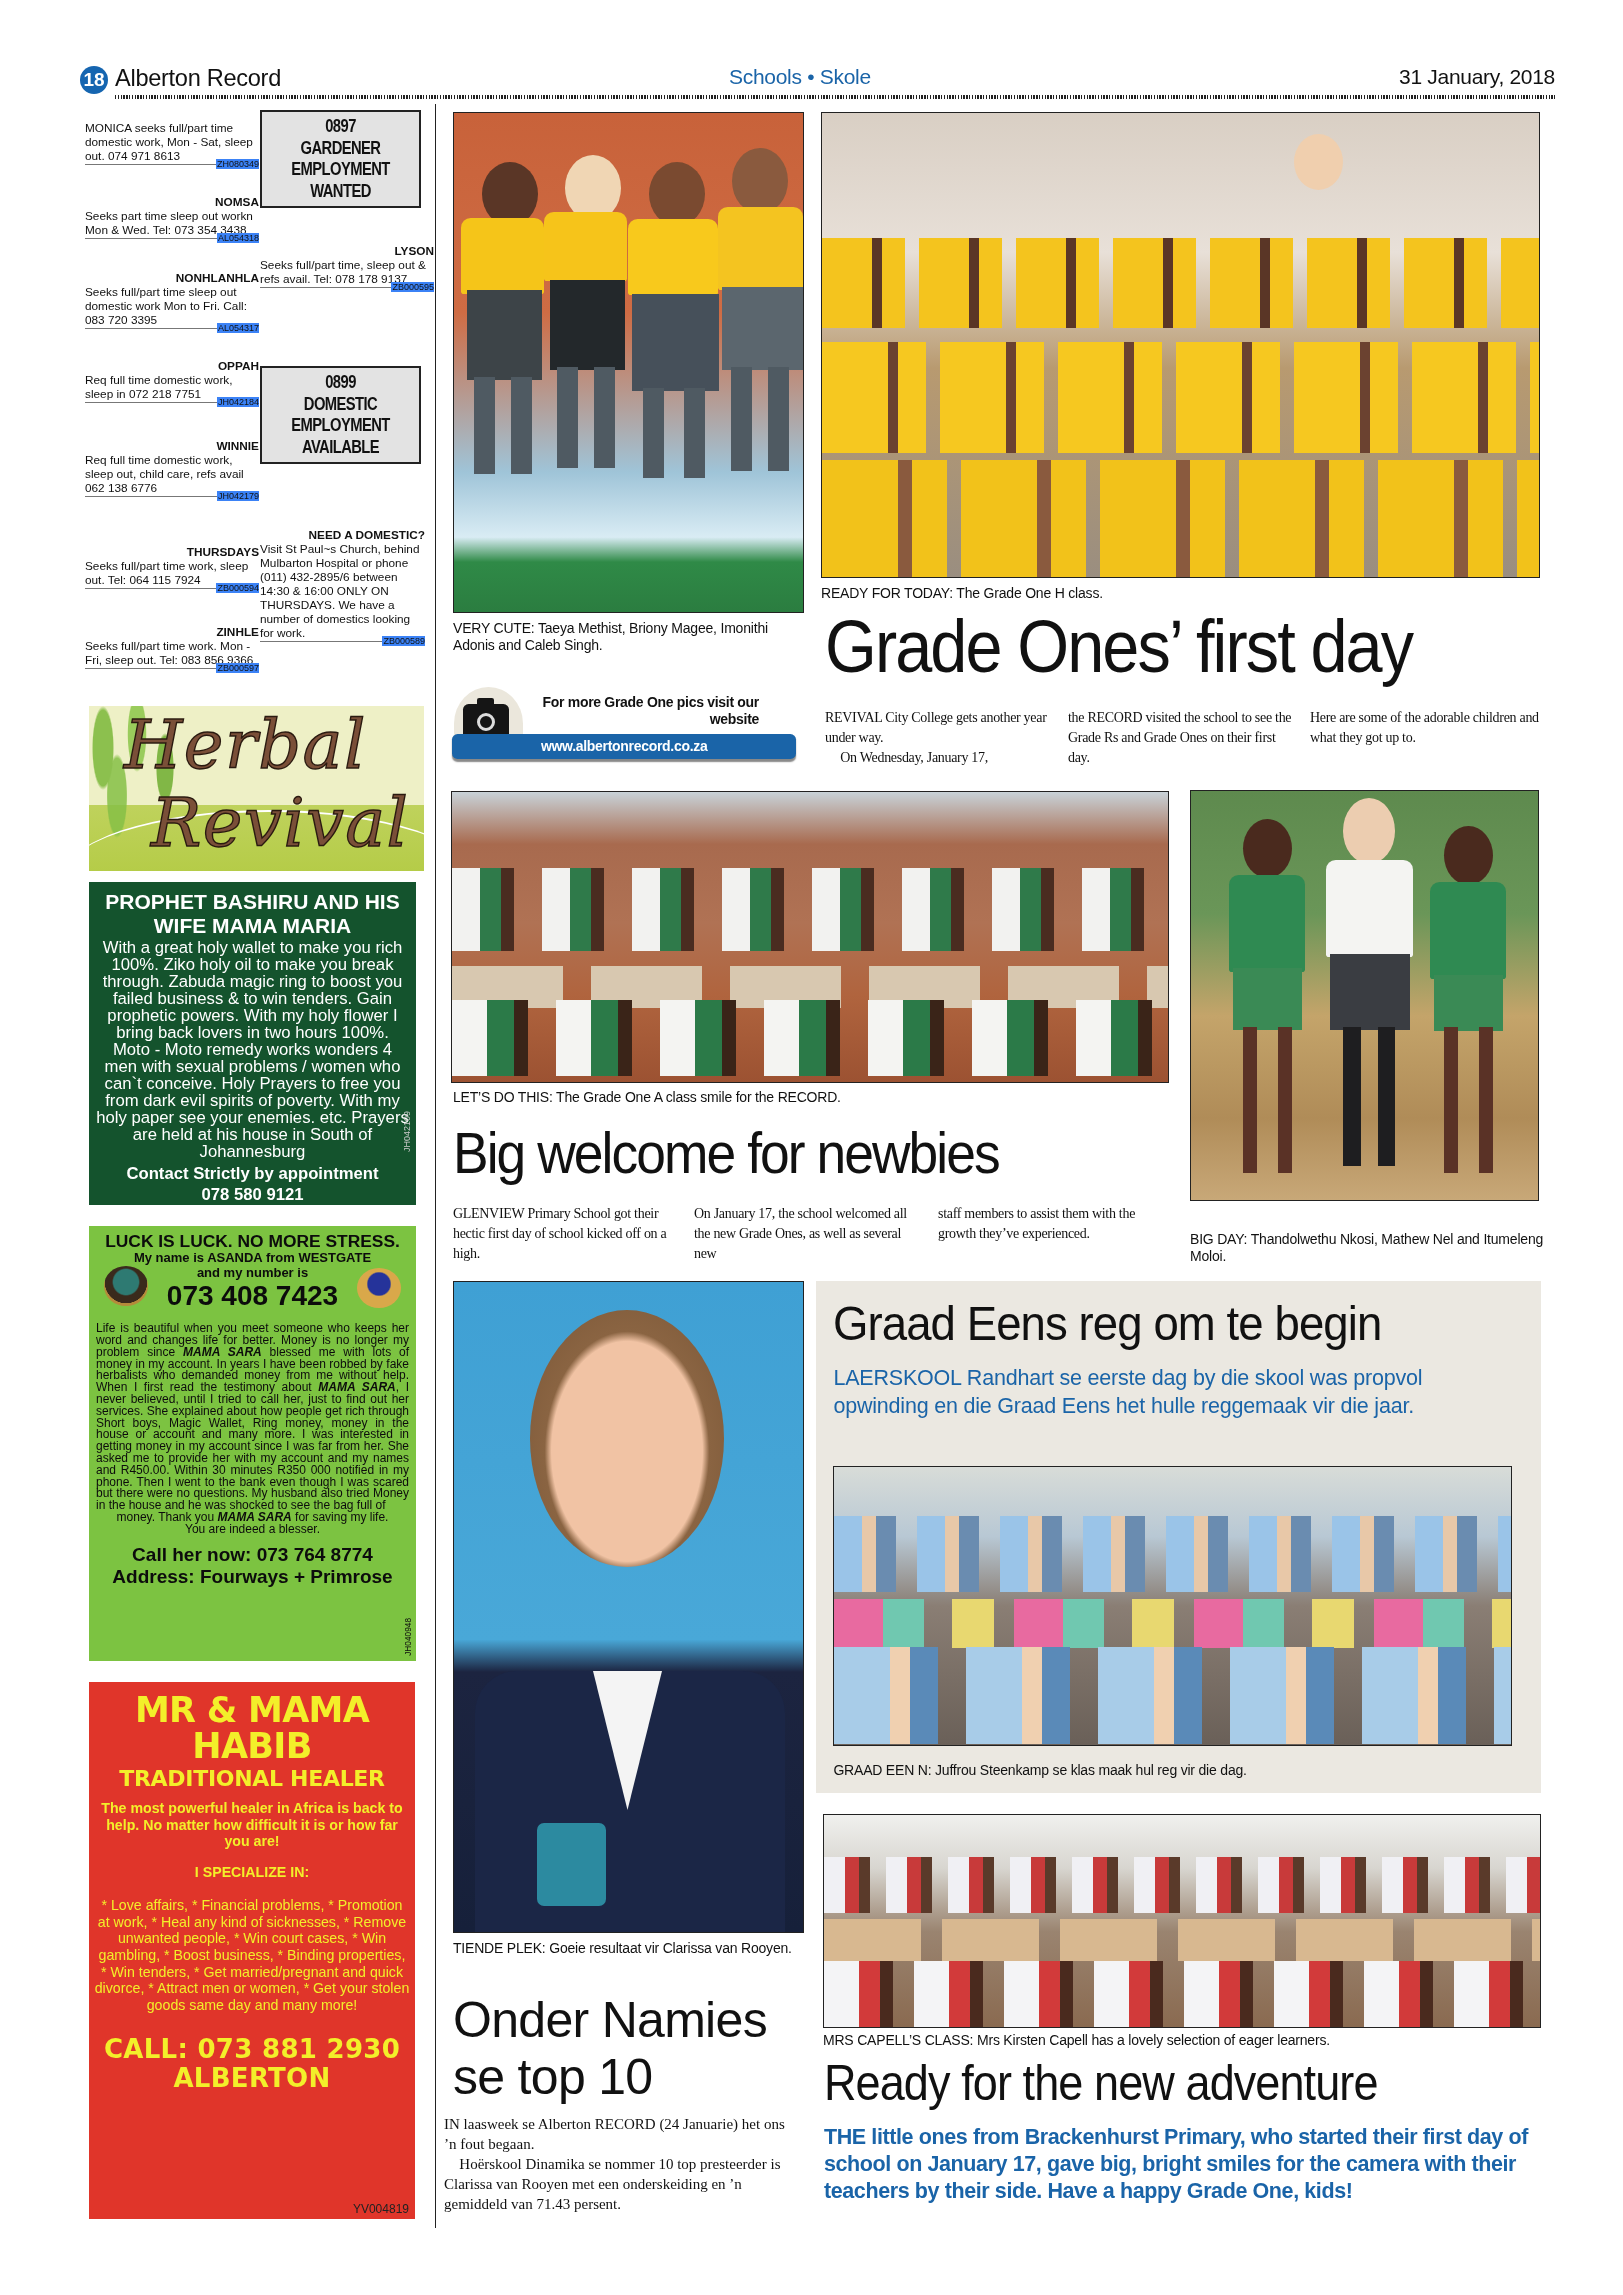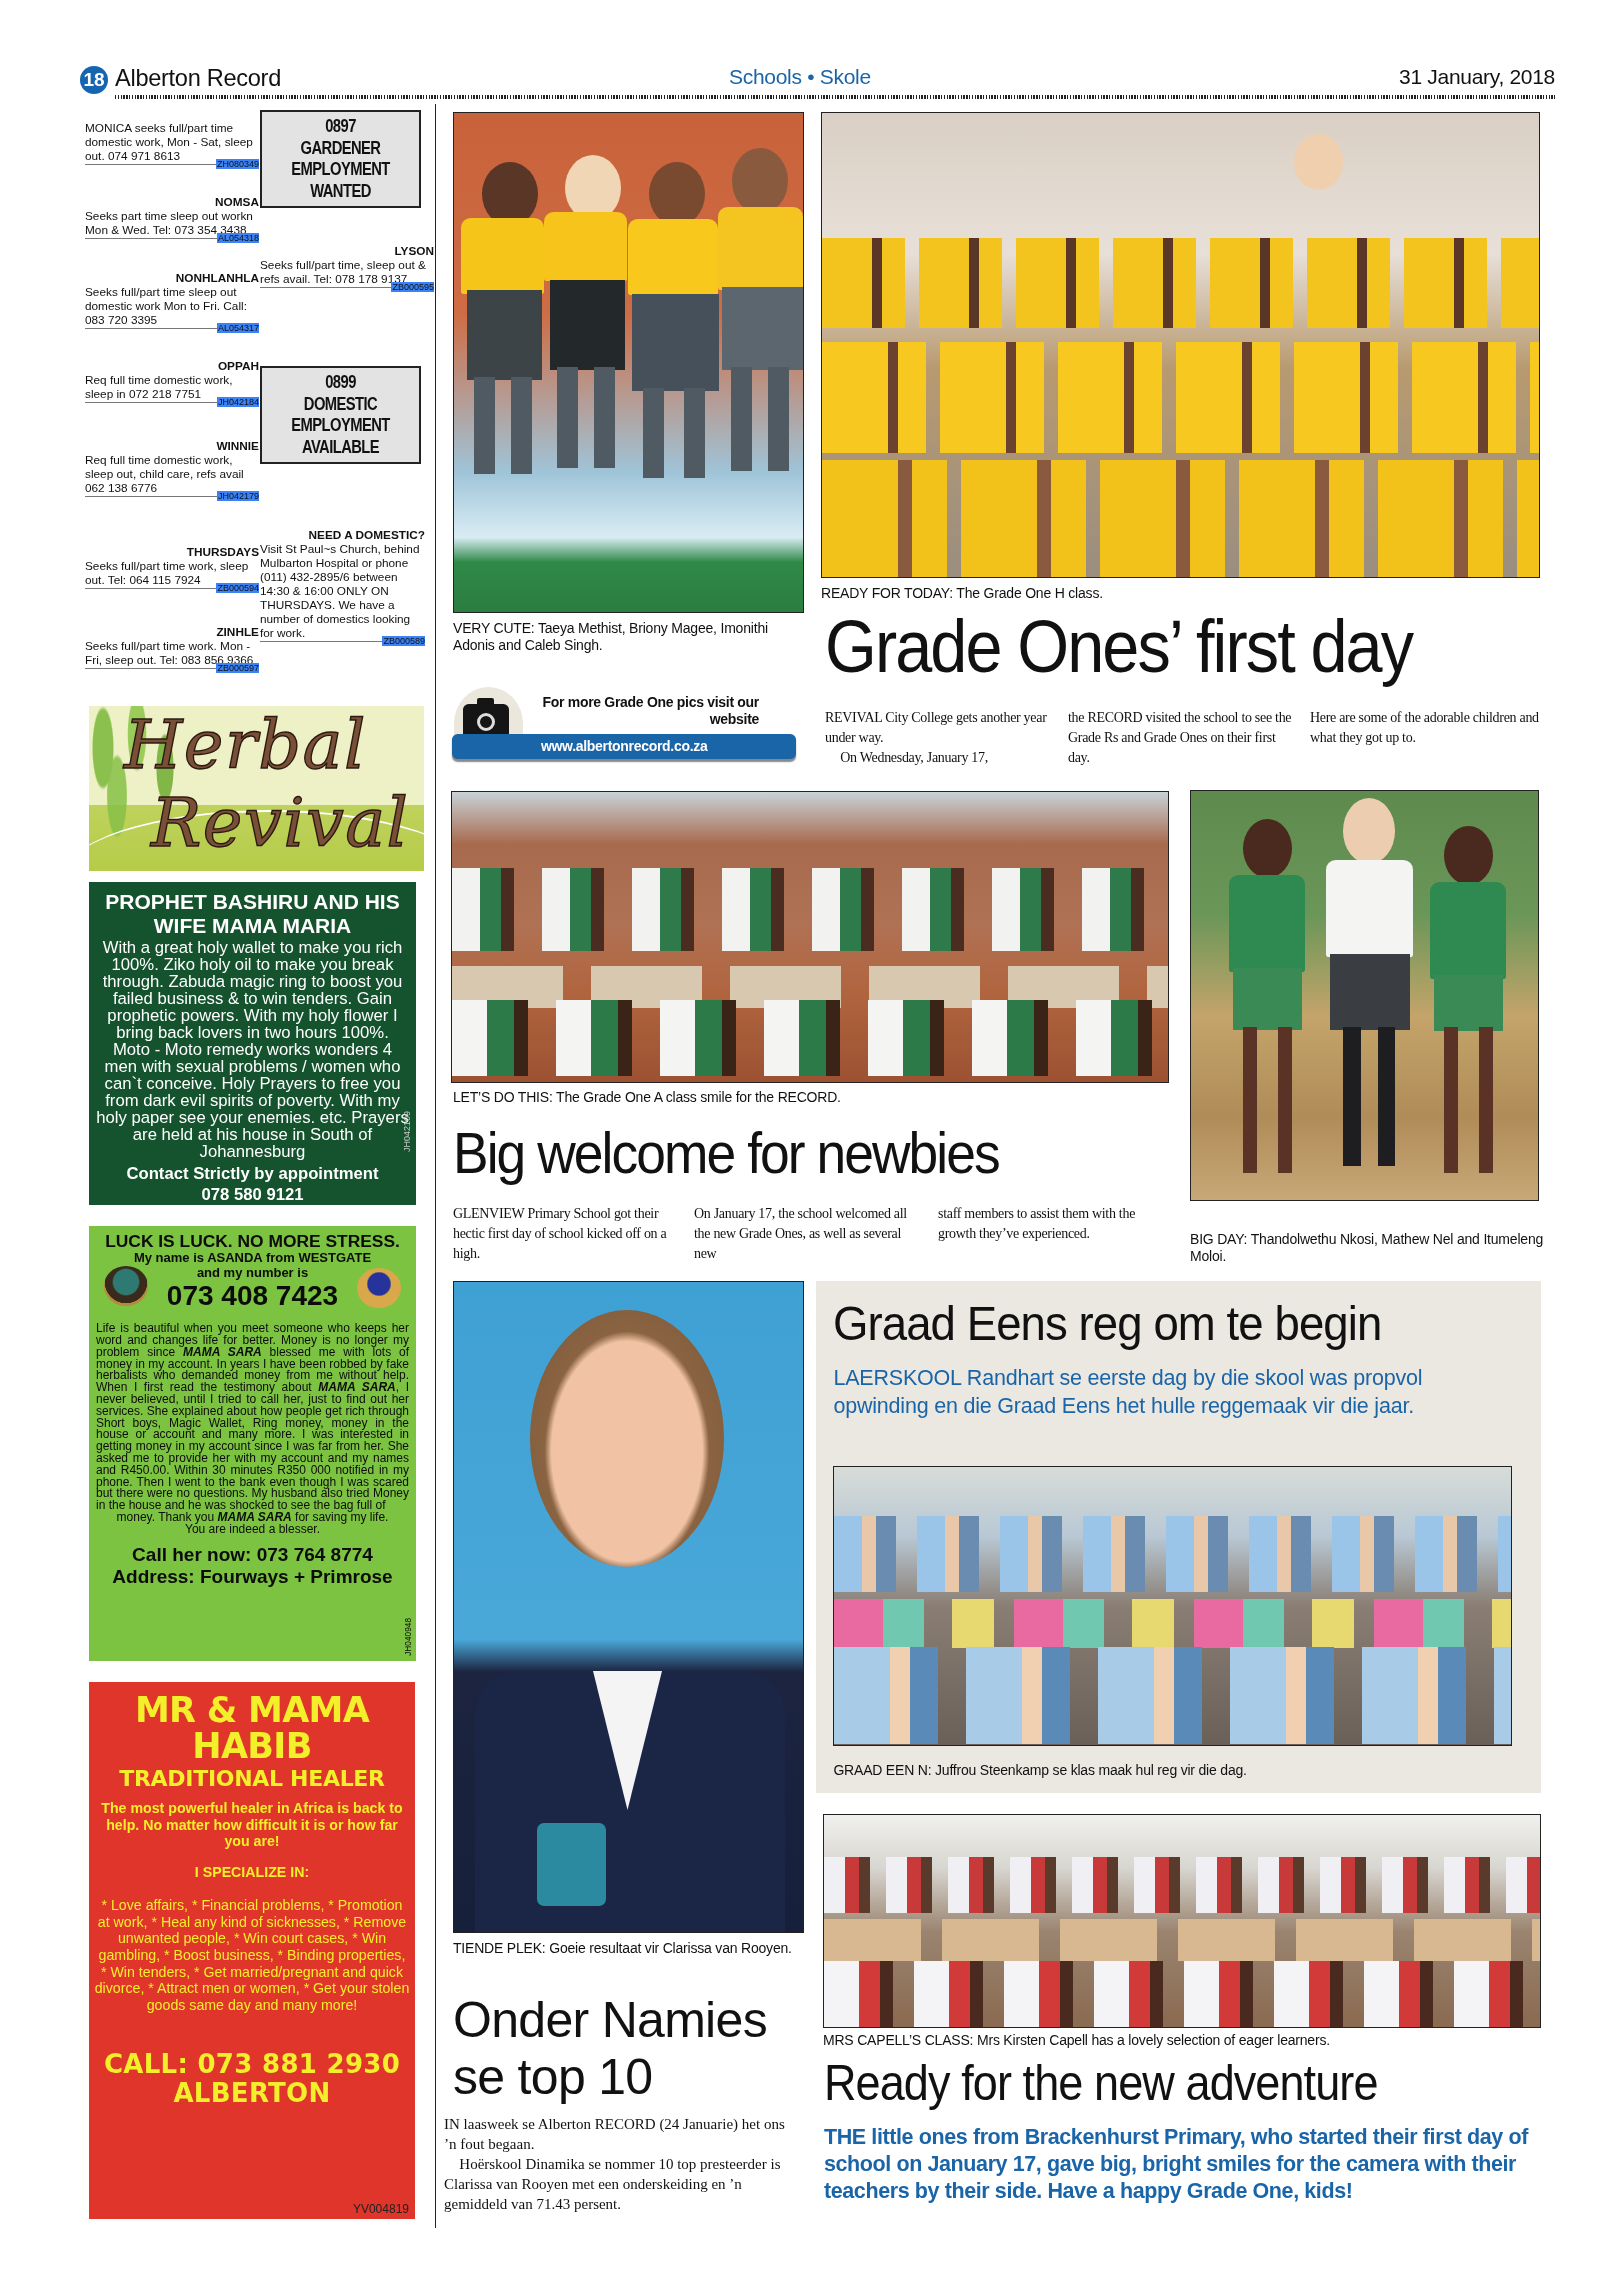--- a/index.html
+++ b/index.html
@@ -60,21 +60,21 @@
   .luck .call { font-weight: bold; font-size: 19px; text-align: center; line-height: 22px; margin-top: 8.3px; }
   .luck .ref { position: absolute; right: 2.8px; bottom: 5.6px; writing-mode: vertical-rl; transform: rotate(180deg); font-size: 8.3px; }
 
   
   .habib { left: 89px; top: 1682px; width: 326px; height: 537px; background: #e0352a; color: #f3ef2a; text-align: center; padding: 9.7px 5.6px; }
   .habib .h1 { font-family: "DejaVu Sans", sans-serif; font-weight: bold; font-size: 35px; line-height: 36px; letter-spacing: -0.7px; }
   .habib .h2 { font-family: "DejaVu Sans", sans-serif; font-weight: bold; font-size: 22px; line-height: 28px; margin-top: 1.4px; letter-spacing: -0.3px; }
   .habib .p { font-weight: bold; font-size: 14.2px; line-height: 16.7px; margin-top: 7px; }
   .habib .spec { font-weight: bold; font-size: 14.2px; margin-top: 14px; }
   .habib .list { font-size: 14.2px; line-height: 16.7px; margin-top: 16.7px; }
-  .habib .call { font-family: "DejaVu Sans", sans-serif; font-weight: bold; font-size: 26px; line-height: 29px; margin-top: 36px; letter-spacing: 0.3px; }
+  .habib .call { font-family: "DejaVu Sans", sans-serif; font-weight: bold; font-size: 26px; line-height: 29px; margin-top: 21px; letter-spacing: 0.3px; }
   .habib .ref { position: absolute; right: 6px; bottom: 2.8px; font-size: 12px; color: #222; }
 
   
   .photo { position: absolute; border: 1.4px solid #222; overflow: hidden; }
   .caption { position: absolute; font-family: "Liberation Sans", sans-serif; font-size: 14px; line-height: 16.7px; color: #111; letter-spacing: -0.2px; }
   .headline { position: absolute; font-family: "Liberation Sans", sans-serif; color: #111; letter-spacing: -2.1px; white-space: nowrap; }
   .body-col { position: absolute; font-family: "Liberation Serif", serif; font-size: 14px; line-height: 20px; color: #111; letter-spacing: -0.3px; }
   .body-col .ind { text-indent: 15.3px; }
   .standfirst { position: absolute; font-family: "Liberation Sans", sans-serif; color: #1a64a8; letter-spacing: -0.2px; }
 

